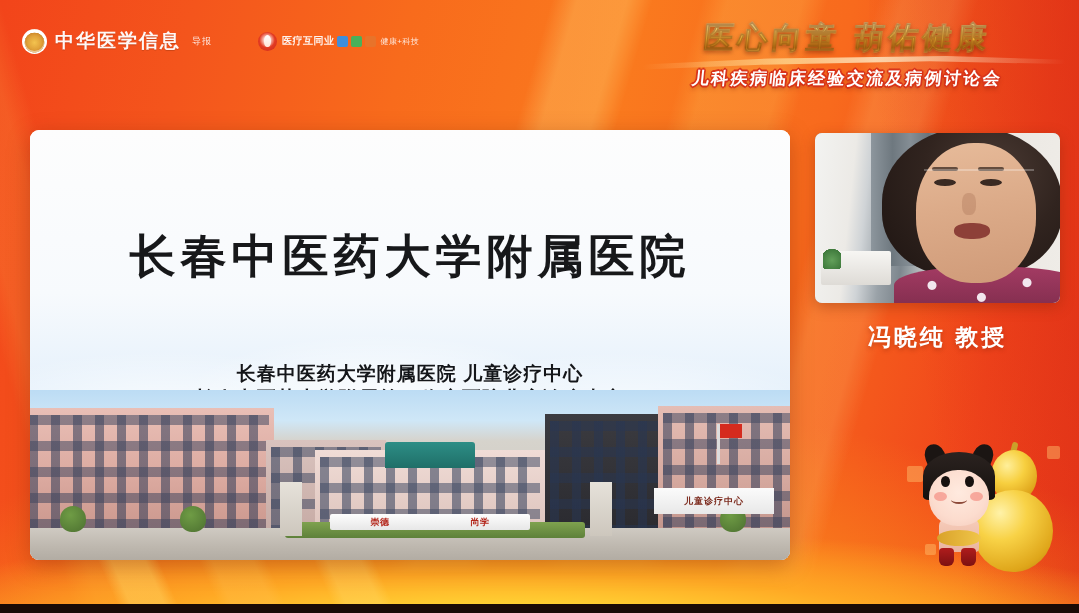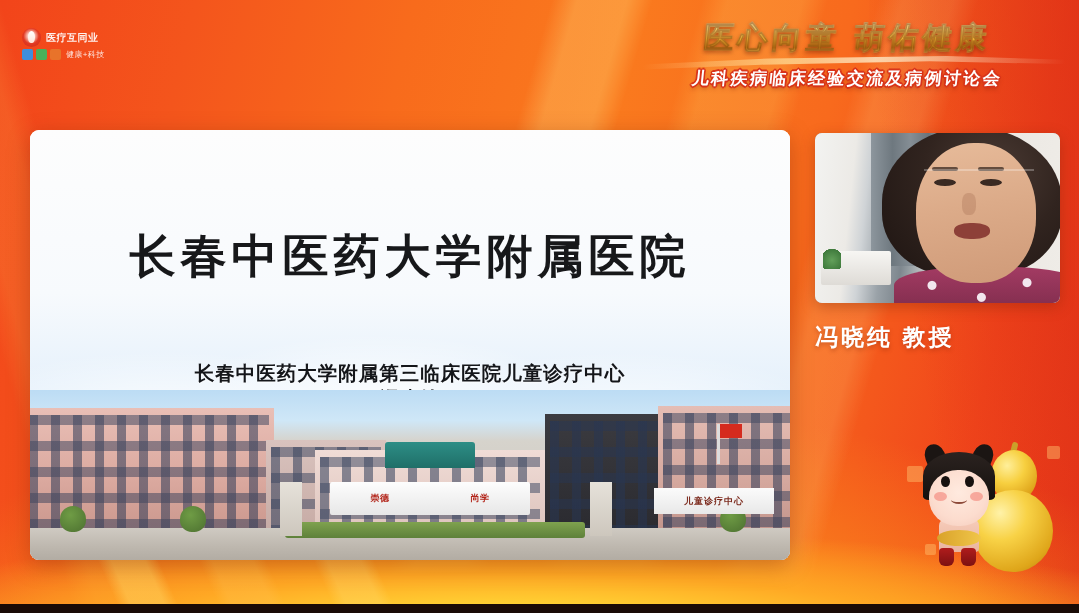--- a/index.html
+++ b/index.html
@@ -68,21 +68,21 @@
   }
   .logo-cmia-name{
     color:#fff; font-size:19px; letter-spacing:2px; font-weight:700;
     font-family:"DejaVu Serif","Liberation Serif",serif;
     text-shadow:0 1px 1px rgba(0,0,0,.18);
     opacity:.96;
   }
   .logo-cmia-sub{
     color:rgba(255,255,255,.85); font-size:9px; letter-spacing:1px; margin-left:3px;
   }
-  .logo-mh{ display:flex; flex-direction:column; gap:2px; }
+  .logo-mh{ display:flex; flex-direction:row; gap:2px; }
   .logo-mh-top{ display:flex; align-items:center; gap:5px; }
   .logo-mh-badge{
     width:19px; height:19px; border-radius:50%;
     background:radial-gradient(circle at 48% 42%, #ffffff 0%, #ffe9e2 16%, #e33a22 52%, #c9281a 100%);
     position:relative;
   }
   .logo-mh-badge::after{
     content:""; position:absolute; left:6px; top:3px; width:7px; height:12px;
     border-radius:50% 50% 45% 45%;
     background:linear-gradient(180deg,#fff 0%,#ffe4d8 100%);
@@ -184,21 +184,21 @@
   .b5{ left:628px; width:145px; height:130px; background:linear-gradient(180deg,#e5bdb4 0%,#d4a79d 60%,#c0938a 100%); }
   .ground{
     position:absolute; left:0; right:0; bottom:0; height:32px;
     background:linear-gradient(180deg,#cfcac2 0%,#bdb7ae 60%,#b2aca3 100%);
   }
   .lawn{
     position:absolute; bottom:22px; left:255px; width:300px; height:16px;
     background:linear-gradient(180deg,#7fa24f 0%,#5e813a 100%); border-radius:3px;
   }
   .gate-sign{
-    position:absolute; left:300px; bottom:45px; width:200px; height:33px;
+    position:absolute; left:300px; bottom:30px; width:200px; height:16px;
     background:linear-gradient(180deg,#fdfdfd 0%,#e7e7e7 100%);
     border-radius:2px;
     display:flex; align-items:center; justify-content:space-around;
   }
   .gate-sign span{ color:#b3261b; font-size:9px; font-weight:700; letter-spacing:.5px; font-family:"DejaVu Serif",serif; }
   .uni-sign{
     position:absolute; right:16px; bottom:46px; width:120px; height:26px;
     background:linear-gradient(180deg,#fbfbfb 0%,#e8e8e8 100%);
     display:flex; align-items:center; justify-content:center;
   }
@@ -265,21 +265,21 @@
       radial-gradient(circle at 70% 34%, #f2e7ee 0 4px, rgba(0,0,0,0) 5px),
       linear-gradient(180deg,#a33b63 0%,#7e2c4c 100%);
     border-radius:40% 40% 0 0;
   }
   .cam-neck{
     position:absolute; left:72px; bottom:28px; width:58px; height:36px;
     background:linear-gradient(180deg,#d9a382 0%,#c68e6e 100%); border-radius:0 0 40% 40%;
   }
 
   .speaker-name{
-    position:absolute; left:815px; top:322px; width:245px; 
+    position:absolute; left:815px; top:322px; width:245px; text-align:center;
     color:#fff; font-size:23px; font-weight:700; letter-spacing:3px;
     text-shadow:0 2px 4px rgba(140,40,10,.45);
   }
   .speaker-affil{
     position:absolute; left:815px; top:353px; width:245px; text-align:center;
     color:rgba(255,255,255,.94); font-size:12.5px; letter-spacing:1.4px;
     text-shadow:0 1px 3px rgba(140,40,10,.4);
   }
 
   
@@ -338,20 +338,25 @@
 <div id="stage">
 
   <div class="bg-base"></div>
   <div class="bg-streaks"></div>
   <div class="bg-rightdark"></div>
   <div class="bg-bottomglow"></div>
   <div class="bg-bottomrays"></div>
 
   <div class="logo-row">
 
+    <div class="logo-cmia">
+      <div class="logo-seal"></div>
+      <div class="logo-cmia-name">中华医学信息</div>
+      <div class="logo-cmia-sub">导报</div>
+    </div>
 
     <div class="logo-mh">
       <div class="logo-mh-top">
         <div class="logo-mh-badge"></div>
         <div class="logo-mh-txt">医疗互同业</div>
       </div>
       <div class="logo-mh-bottom">
         <div class="sq b"></div>
         <div class="sq g"></div>
         <div class="sq o"></div>
@@ -367,20 +372,21 @@
     <div class="event-sub">儿科疾病临床经验交流及病例讨论会</div>
   </div>
 
   <div class="slide">
     <div class="slide-sky"></div>
     <div class="slide-clouds"></div>
 
     <div class="slide-title">长春中医药大学附属医院</div>
 
     <div class="slide-subs">
+      <div class="l">长春中医药大学附属医院 儿童诊疗中心</div>
       <div class="l wide">长春中医药大学附属第三临床医院儿童诊疗中心</div>
       <div class="l">冯晓纯</div>
       <div class="slide-date">2023.6.21</div>
     </div>
 
     <div class="campus">
       <div class="bld b1">
           <div class="wins"></div>
         </div>
       <div class="bld b2">

